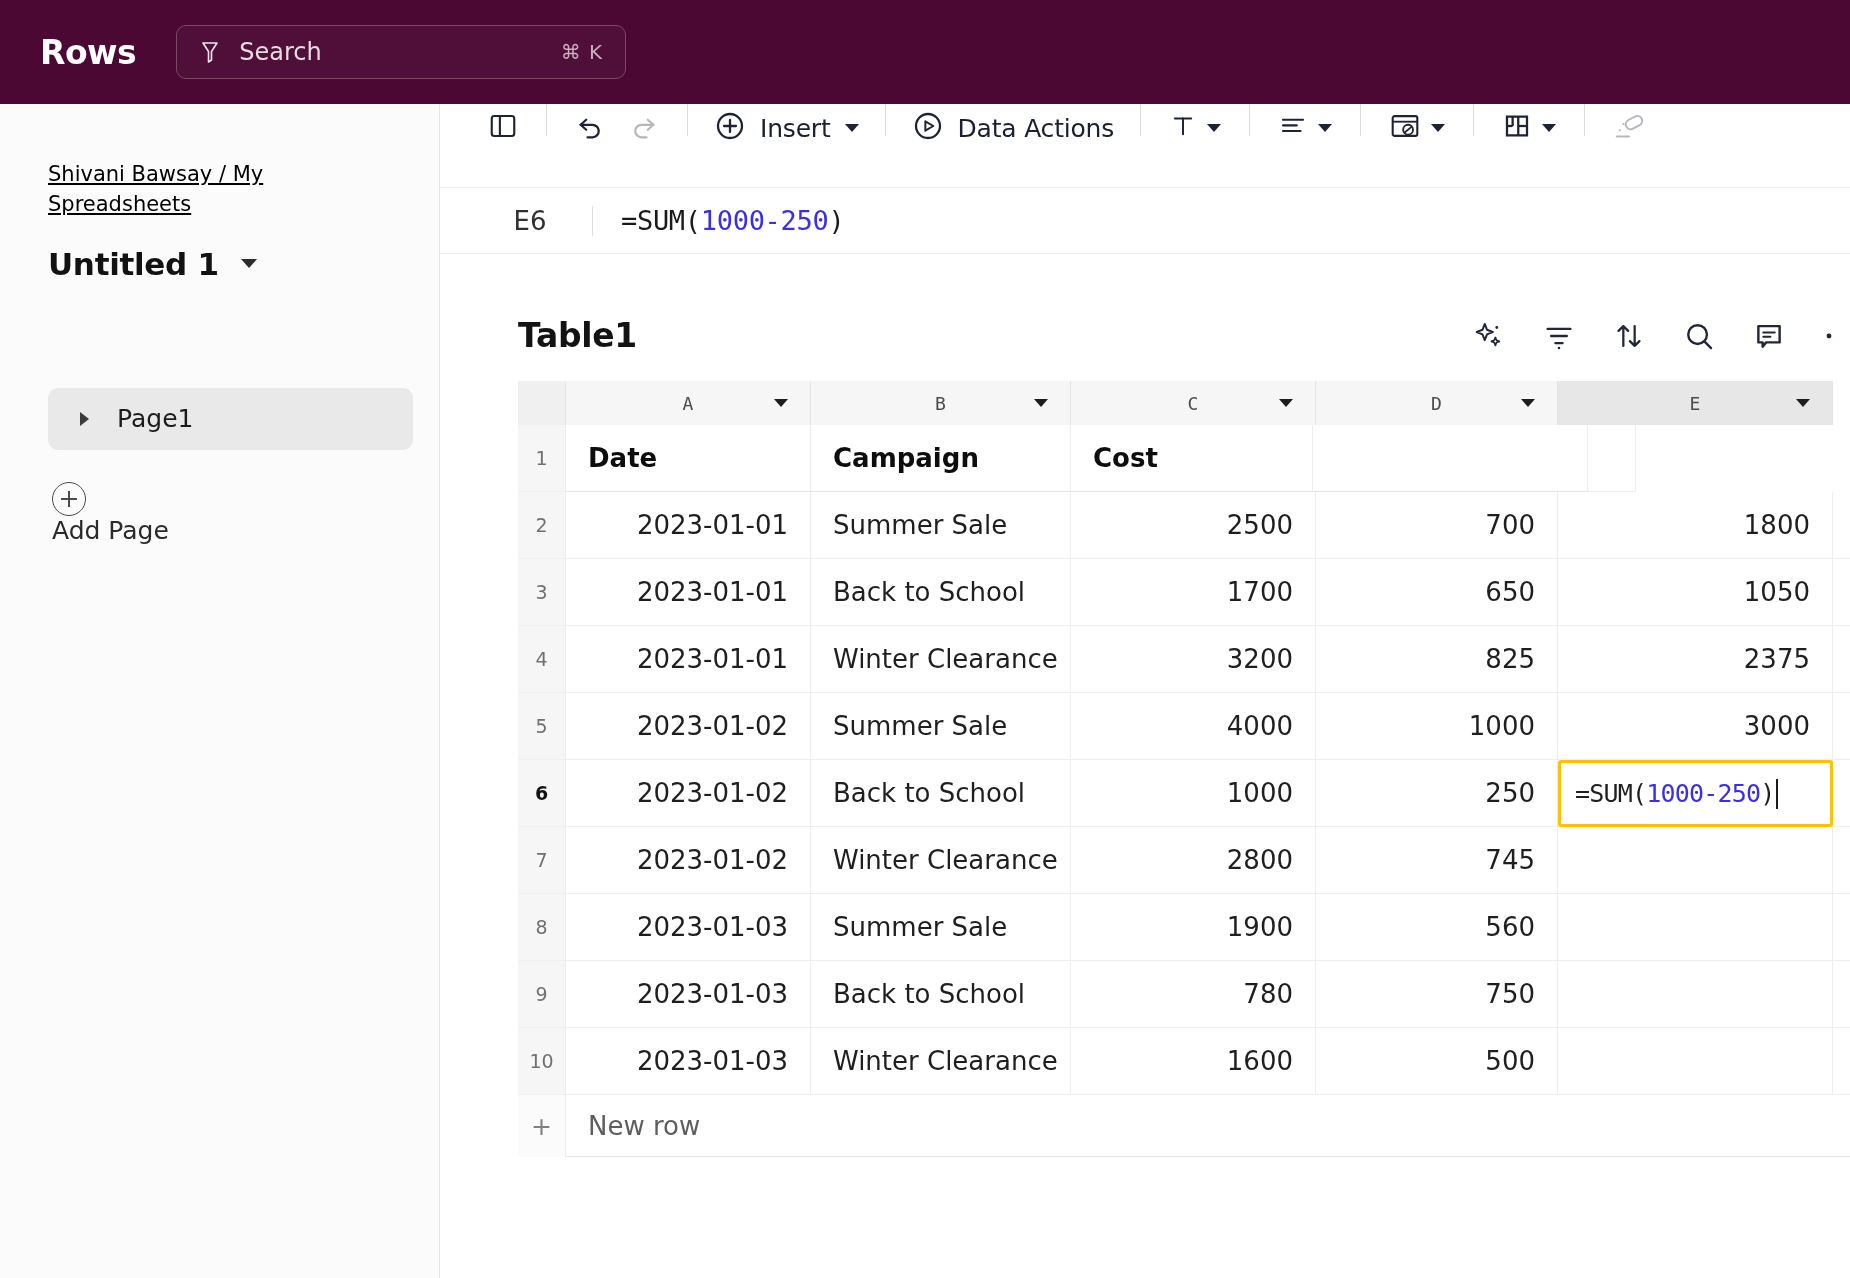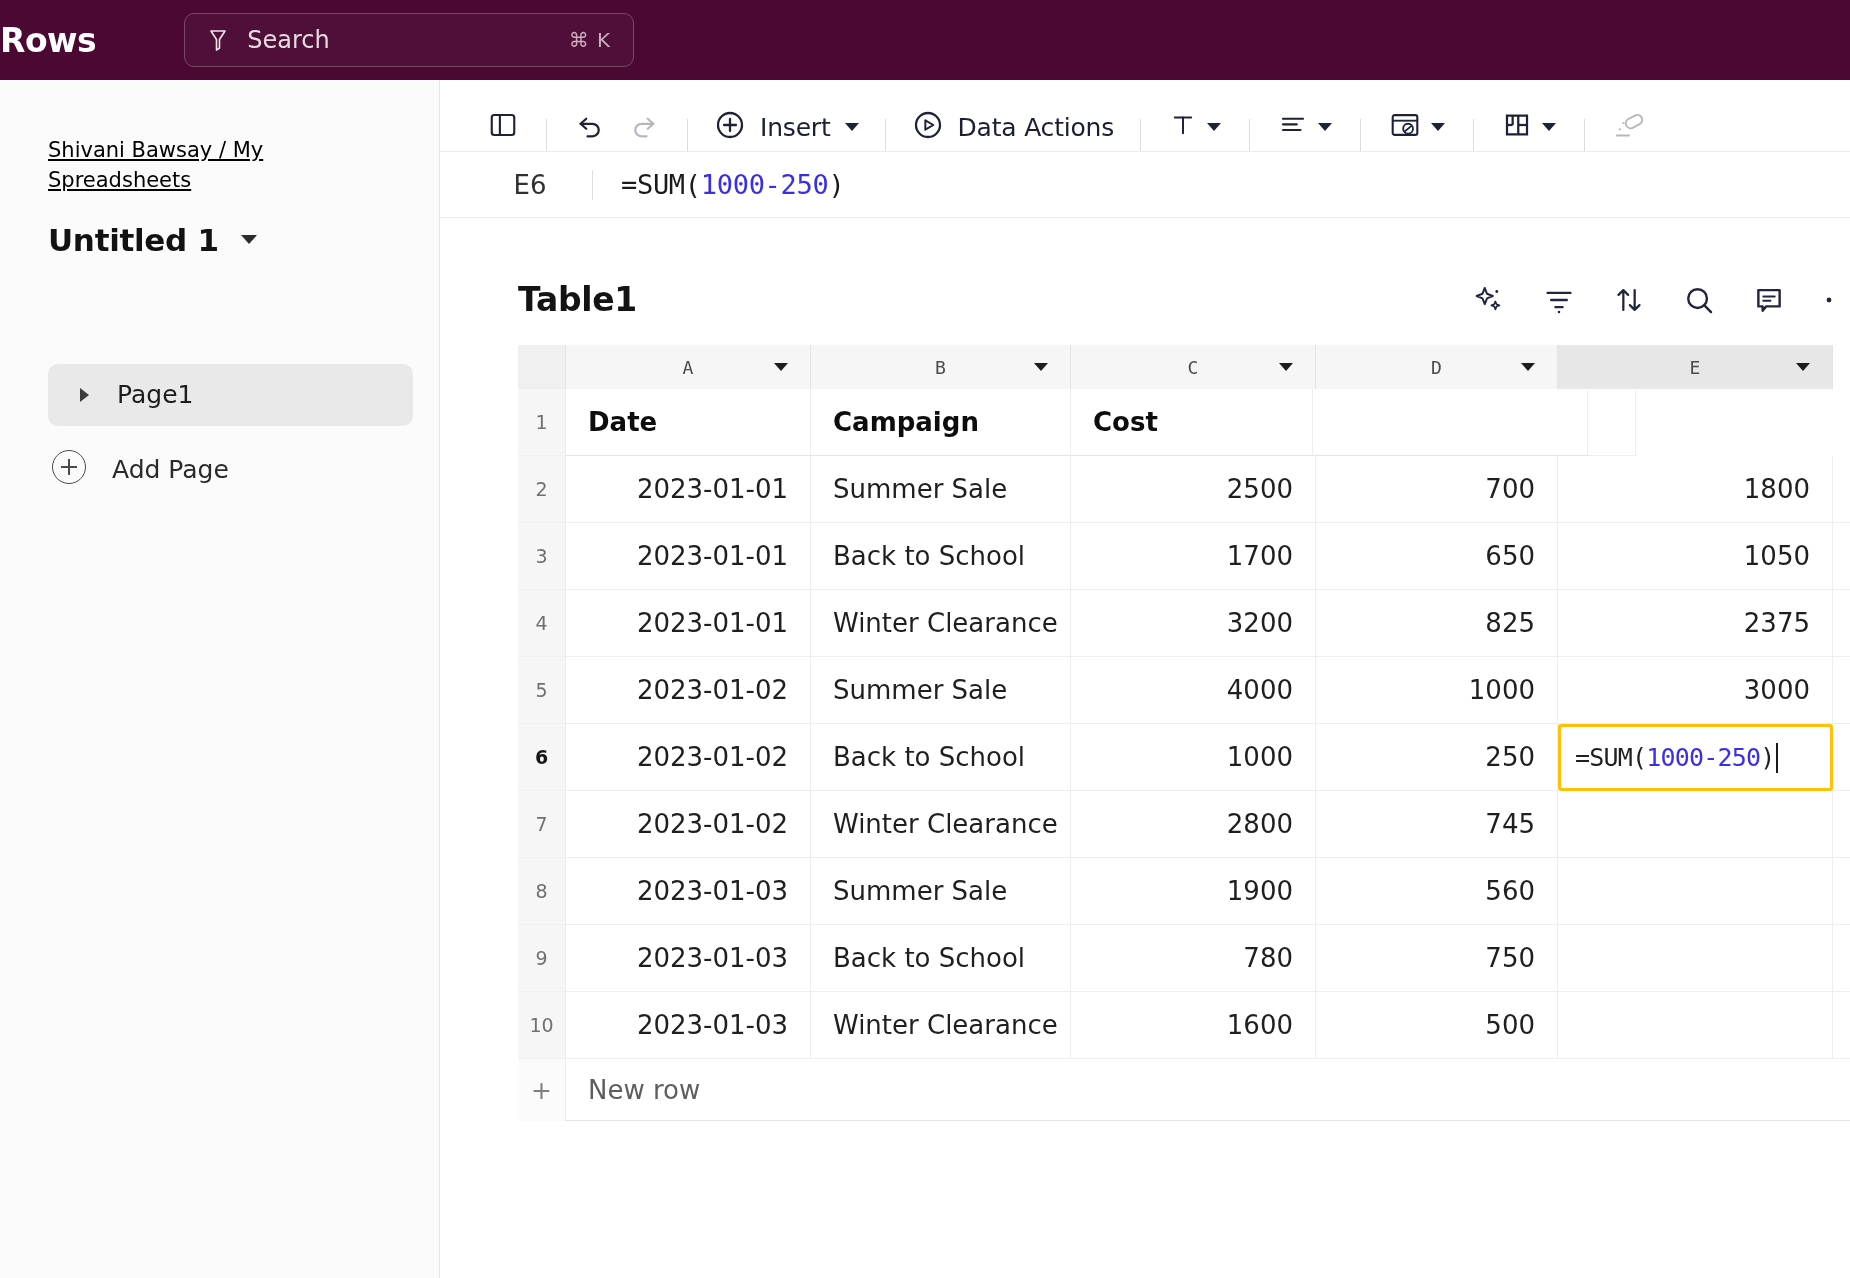--- a/index.html
+++ b/index.html
@@ -5,26 +5,26 @@
   * { box-sizing: border-box; margin: 0; padding: 0; }
   html, body {
     width: 1850px; height: 1278px;
     font-family: "DejaVu Sans", "Liberation Sans", sans-serif;
     background: #ffffff;
     overflow: hidden;
   }
 
   
   .topbar {
-    height: 80px;
+    height: 104px;
     background: #4a0833;
     display: flex;
     align-items: center;
+    padding-left: 40px;
     position: relative;
-    gap: 48px;
   }
   .brand {
     color: #ffffff;
     font-size: 33px;
     font-weight: 700;
     letter-spacing: -0.5px;
     margin-right: 40px;
   }
   .searchbox {
     width: 450px;
@@ -89,46 +89,47 @@
   .tri-right {
     width: 0; height: 0;
     border-top: 7px solid transparent;
     border-bottom: 7px solid transparent;
     border-left: 9px solid #3b3b3b;
     margin-right: 28px;
   }
   .page-label { font-size: 25px; color: #1c1c1c; }
   .add-page {
     display: flex;
-    align-items: flex-end;
-    margin-top: 24px;
+    align-items: flex-start;
+    margin-top: 32px;
     padding-left: 4px;
+    flex-direction: column;
   }
   .plus-circle {
     width: 34px; height: 34px;
     border: 1.6px solid #4a4a4a;
     border-radius: 50%;
     position: relative;
     margin-right: 26px;
     flex: 0 0 auto;
   }
   .plus-circle::before, .plus-circle::after {
     content: ""; position: absolute; background: #4a4a4a;
   }
   .plus-circle::before { left: 8px; right: 8px; top: 15.2px; height: 1.6px; }
   .plus-circle::after { top: 8px; bottom: 8px; left: 15.2px; width: 1.6px; }
   .add-page-label { font-size: 25px; color: #2a2a2a; }
 
   
   .main { flex: 1; min-width: 0; display: flex; flex-direction: column; background: #fff; }
 
   .toolbar {
-    height: 72px;
-    display: flex;
-    align-items: flex-end;
+    height: 84px;
+    display: flex;
+    align-items: flex-start;
     padding-left: 36px;
     border-bottom: 1px solid #ececec;
     gap: 0;
   }
   .tb-btn {
     display: flex; align-items: center;
     height: 48px;
     padding: 0 12px;
     border-radius: 7px;
     color: #1d2235;

